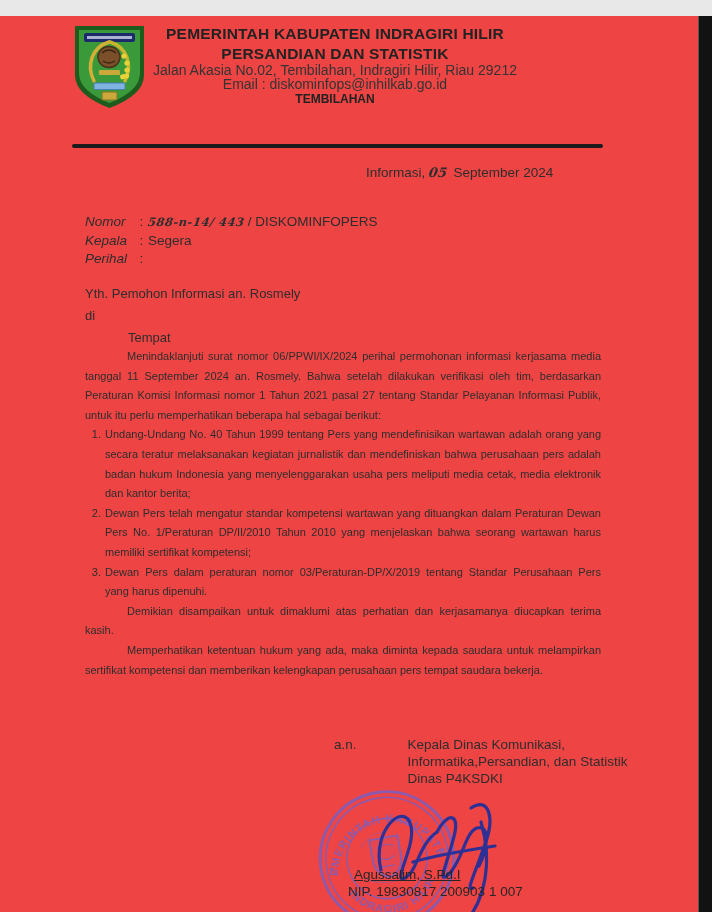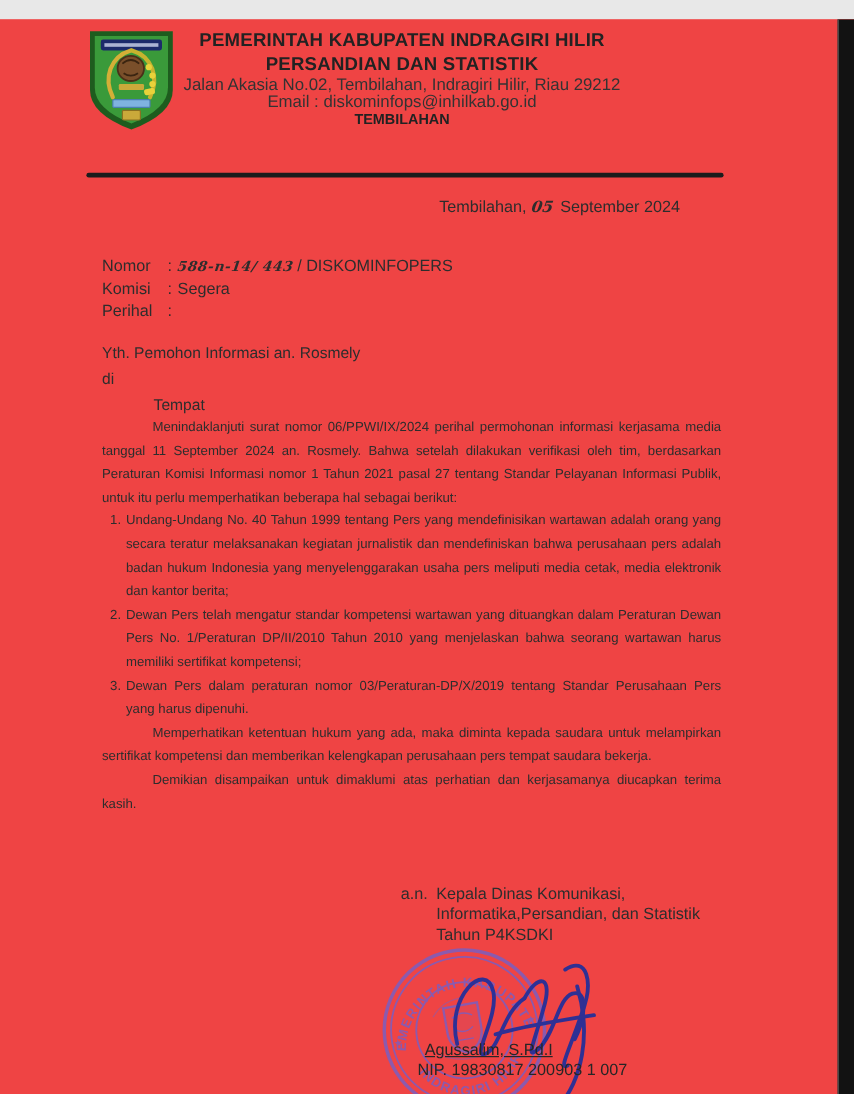--- a/index.html
+++ b/index.html
@@ -16,34 +16,34 @@
   .h-small{font-size:14px;line-height:13.6px;color:#333;}
   .h-city{font-size:12px;line-height:14px;font-weight:bold;margin-top:1px;}
   .rule{position:absolute;left:72px;top:128px;width:531px;height:4px;background:#1c1c1c;border-radius:2px;}
   
   .dateline{position:absolute;left:366px;top:149px;font-size:13.5px;}
   .hw{font-family:"DejaVu Serif", serif;font-style:italic;font-weight:600;display:inline-block;transform:skewX(-8deg);}
   .hw-day{font-size:13px;margin:0 6px 0 4px;}
   .hw-no{font-size:11.5px;letter-spacing:.5px;margin-right:3px;}
   .meta{position:absolute;left:85px;top:197px;font-size:13.5px;line-height:18.5px;}
   .meta-row{display:flex;}
-  .meta-label{width:50px;}
+  .meta-label{width:50px;font-style:italic;}
   .meta-sep{width:13px;text-align:center;}
   .meta-val{white-space:nowrap;}
   
   .recipient{position:absolute;left:85px;top:267px;font-size:13px;line-height:22px;}
   .recipient .tempat{margin-left:43px;}
   
   .body{position:absolute;left:85px;top:331px;width:516px;font-size:11px;line-height:19.6px;text-align:justify;}
   .body p{margin:0;text-indent:42px;}
   .body ol{margin:0;padding-left:19px;}
   .body li{padding-left:1px;text-align:justify;}
   
   .closing{position:absolute;left:334px;top:721px;font-size:13.5px;line-height:16.8px;}
-  .closing-grid{display:flex;}
+  .closing-grid{display:flex;gap:44px;}
   .closing-an{margin-right:7px;}
   .stamp{position:absolute;left:310px;top:770px;width:154px;height:145px;opacity:.85;transform:rotate(-10deg);}
   .signature{position:absolute;left:353px;top:776px;width:200px;height:134px;}
   .sig-name{position:absolute;left:354px;top:851px;font-size:13.5px;text-decoration:underline;color:#262626;}
   .nip{position:absolute;left:348px;top:868px;font-size:13.5px;color:#262626;}
 </style>
 </head>
 <body>
 
 <div class="photo">
@@ -72,30 +72,30 @@
   <div class="header-text">
     <div class="h-big">PEMERINTAH KABUPATEN INDRAGIRI HILIR</div>
     <div class="h-big">PERSANDIAN DAN STATISTIK</div>
     <div class="h-small">Jalan Akasia No.02, Tembilahan, Indragiri Hilir, Riau 29212</div>
     <div class="h-small">Email : diskominfops@inhilkab.go.id</div>
     <div class="h-city">TEMBILAHAN</div>
   </div>
 
   <div class="rule"></div>
 
-  <div class="dateline"><span>Tembilahan,</span><span class="hw hw-day">05</span><span>September 2024</span></div>
+  <div class="dateline"><span>Informasi,</span><span class="hw hw-day">05</span><span>September 2024</span></div>
 
   <div class="meta">
     <div class="meta-row">
       <span class="meta-label">Nomor</span>
       <span class="meta-sep">:</span>
       <span class="meta-val"><span class="hw hw-no">588-n-14/ 443</span><span>/ DISKOMINFOPERS</span></span>
     </div>
     <div class="meta-row">
-      <span class="meta-label">Komisi</span>
+      <span class="meta-label">Kepala</span>
       <span class="meta-sep">:</span>
       <span class="meta-val">Segera</span>
     </div>
     <div class="meta-row">
       <span class="meta-label">Perihal</span>
       <span class="meta-sep">:</span>
     </div>
   </div>
 
   <div class="recipient">
@@ -104,31 +104,31 @@
     <div class="tempat">Tempat</div>
   </div>
 
   <div class="body">
     <p>Menindaklanjuti surat nomor 06/PPWI/IX/2024 perihal permohonan informasi kerjasama media tanggal 11 September 2024 an. Rosmely. Bahwa setelah dilakukan verifikasi oleh tim, berdasarkan Peraturan Komisi Informasi nomor 1 Tahun 2021 pasal 27 tentang Standar Pelayanan Informasi Publik, untuk itu perlu memperhatikan beberapa hal sebagai berikut:</p>
     <ol>
       <li>Undang-Undang No. 40 Tahun 1999 tentang Pers yang mendefinisikan wartawan adalah  orang yang secara teratur melaksanakan kegiatan jurnalistik dan mendefiniskan bahwa perusahaan pers adalah badan hukum Indonesia yang menyelenggarakan usaha pers meliputi media cetak, media elektronik dan kantor berita;</li>
       <li>Dewan Pers telah mengatur standar kompetensi wartawan yang dituangkan dalam Peraturan Dewan Pers No. 1/Peraturan DP/II/2010 Tahun 2010 yang menjelaskan bahwa seorang wartawan harus memiliki sertifikat kompetensi;</li>
       <li>Dewan Pers dalam peraturan nomor 03/Peraturan-DP/X/2019 tentang Standar Perusahaan Pers yang harus dipenuhi.</li>
     </ol>
+    <p>Demikian disampaikan untuk dimaklumi atas perhatian dan kerjasamanya diucapkan terima kasih.</p>
     <p>Memperhatikan ketentuan hukum yang ada, maka diminta kepada saudara untuk melampirkan sertifikat kompetensi dan memberikan kelengkapan perusahaan pers tempat saudara bekerja.</p>
-    <p>Demikian disampaikan untuk dimaklumi atas perhatian dan kerjasamanya diucapkan terima kasih.</p>
   </div>
 
   <div class="closing">
     <div class="closing-grid">
       <span class="closing-an">a.n.</span>
       <span>
         <div>Kepala Dinas Komunikasi,</div>
         <div>Informatika,Persandian, dan Statistik</div>
-        <div>Tahun P4KSDKI</div>
+        <div>Dinas P4KSDKI</div>
       </span>
     </div>
   </div>
 
   <div class="stamp">
     <svg width="154" height="145" viewBox="0 0 154 152">
       <g stroke="#7b5ec0" fill="none">
         <circle cx="77" cy="76" r="70" stroke-width="3"></circle>
         <circle cx="77" cy="76" r="64" stroke-width="1.6"></circle>
         <circle cx="77" cy="76" r="42" stroke-width="1.6"></circle>

